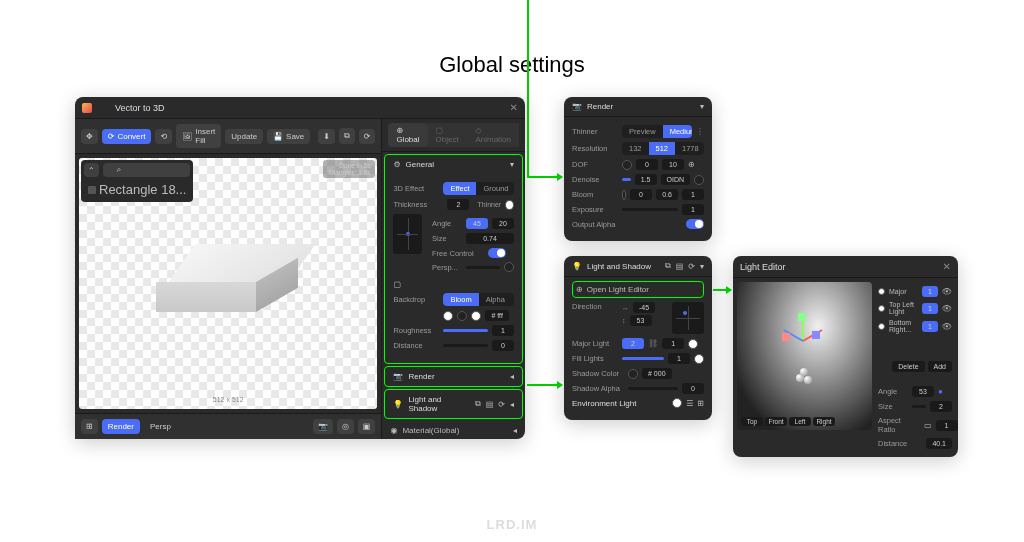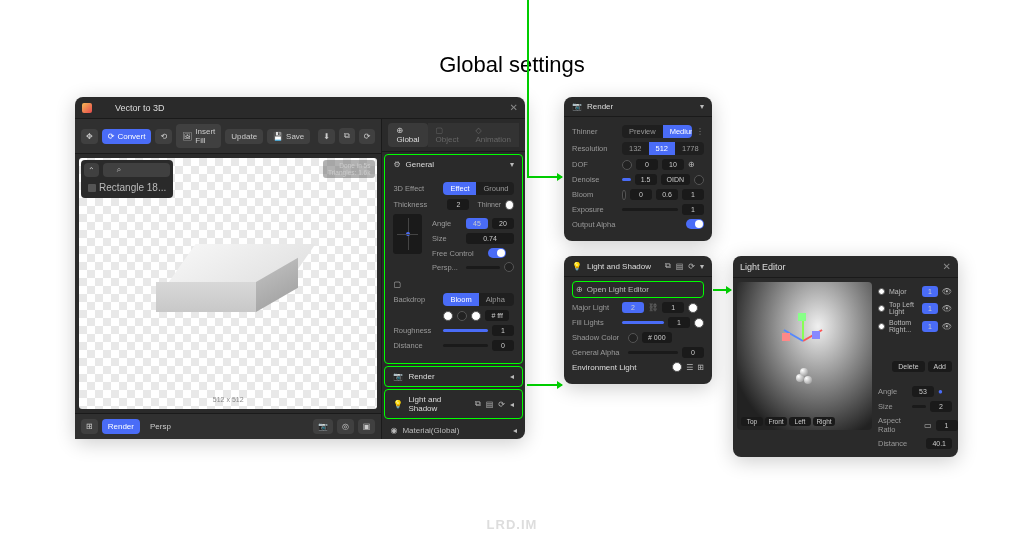--- a/index.html
+++ b/index.html
@@ -94,21 +94,21 @@
       </div>
       <div style="position:relative;flex:1;padding:4px">
 
         <div style="position:absolute;left:6px;top:6px;background:#2a2a2a;border-radius:4px;padding:3px;z-index:2">
           <div style="display:flex;gap:4px;margin-bottom:3px">
             <span class="btn icon" style="padding:2px 4px">⌃</span>
             <span class="btn icon" style="flex:1;padding:2px 14px">⌕</span>
           </div>
           <div style="display:flex;align-items:center;gap:3px;padding:2px 4px">
             <span style="width:8px;height:8px;background:#555;border-radius:1px"></span>
-            <span style="font-size:10px">Rectangle 18...</span>
+            <span style="font-size:13px">Rectangle 18...</span>
           </div>
         </div>
 
         <div style="position:absolute;right:6px;top:6px;background:rgba(100,100,100,.5);border-radius:3px;padding:2px 5px;font-size:6.5px;color:#ccc;text-align:right;z-index:2">
           <div>Done in 5s</div>
           <div>Triangles: 1.6k</div>
         </div>
         <div class="viewport" style="position:absolute;inset:4px;border-radius:3px">
           <div class="box3d">
             <div class="top"></div>
@@ -315,40 +315,56 @@
     <span>⧉</span>
     <span>▤</span>
     <span>⟳</span>
     <span>▾</span>
   </div>
   <div class="section-body">
     <div class="highlight" style="padding:3px;margin-bottom:4px;display:flex;align-items:center;gap:4px">
       <span>⊕</span>
       <span>Open Light Editor</span>
     </div>
+    <div class="row" style="align-items:flex-start">
+      <span class="row-label">Direction</span>
+      <div>
+        <div class="row" style="margin:0">
+            <span style="font-size:7px;color:#888">↔</span>
+            <span class="val-box">-45</span>
+          </div>
+        <div class="row" style="margin:2px 0 0">
+            <span style="font-size:7px;color:#888">↕</span>
+            <span class="val-box">53</span>
+          </div>
+      </div>
+      <div class="cross" style="width:32px;height:32px;margin-left:auto">
+          <div class="dot" style="left:40%;top:35%"></div>
+        </div>
+    </div>
     <div class="row">
       <span class="row-label">Major Light</span>
       <span class="val-box" style="background:#4a6cf7">2</span>
       <span style="color:#888">⛓</span>
       <span class="val-box">1</span>
       <span class="circle"></span>
     </div>
     <div class="row">
       <span class="row-label">Fill Lights</span>
       <div class="slider"></div>
       <span class="val-box">1</span>
       <span class="circle"></span>
     </div>
     <div class="row">
       <span class="row-label" style="flex-basis:52px">Shadow Color</span>
       <span class="circle dark"></span>
       <span class="val-box"><span>#</span> <span>000</span></span>
     </div>
     <div class="row">
-      <span class="row-label" style="flex-basis:52px">General Alpha</span>
+      <span class="row-label" style="flex-basis:52px">Shadow Alpha</span>
       <div class="slider dark"></div>
       <span class="val-box">0</span>
     </div>
     <div class="row">
       <span style="font-size:8px;color:#ddd;font-weight:500">Environment Light</span>
       <span style="flex:1"></span>
       <span class="circle"></span>
       <span>☰</span>
       <span>⊞</span>
     </div>

